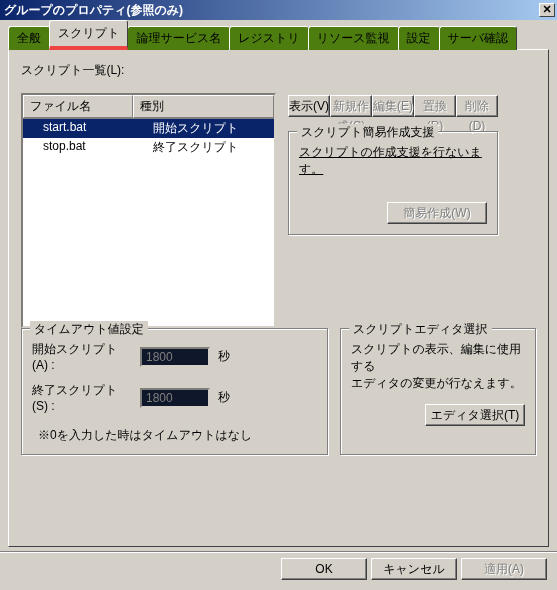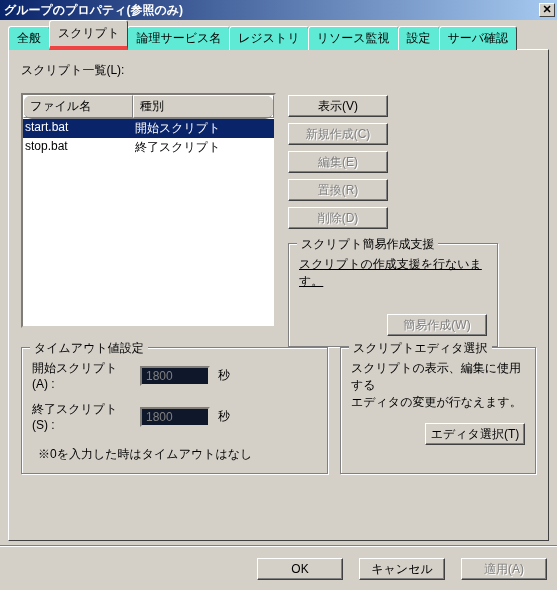--- a/index.html
+++ b/index.html
@@ -45,21 +45,21 @@
 .tabs {
   display: flex;
   align-items: flex-end;
   height: 22px;
   margin-bottom: -1px;
   position: relative;
   z-index: 2;
 }
 .tab {
   padding: 3px 8px;
-  background: #5eead4;
+  background: #4d7c0f;
   border: 1px solid #fff;
   border-right-color: #404040;
   border-bottom: none;
   border-radius: 3px 3px 0 0;
   margin-right: -1px;
   cursor: pointer;
   position: relative;
 }
 .tab.active {
   background: #d4d0c8;
@@ -85,35 +85,34 @@
   width: 255px;
   height: 235px;
   background: #fff;
   border: 2px inset #d4d0c8;
   overflow: hidden;
 }
 .lv-head {
   display: flex;
   background: #d4d0c8;
   border-bottom: 1px solid #808080;
-  border-radius: 9px;
 }
 .lv-hcol {
   padding: 2px 6px;
   border: 1px solid #fff;
   border-right-color: #808080;
   border-bottom-color: #808080;
   flex: 1;
 }
 .lv-hcol:first-child { flex: 0 0 110px; }
 .lv-row { display: flex; }
 .lv-row.selected { background: #0a246a; color: #fff; }
-.lv-cell { padding: 1px 2px; flex: 1; white-space: nowrap; }
+.lv-cell { padding: 1px 20px; flex: 1; white-space: nowrap; }
 .lv-cell:first-child { flex: 0 0 110px; }
-.btn-col { display: flex; flex-direction: column; gap: 6px; padding-top: 2px; }
+.btn-col { display: flex; flex-direction: row; padding-top: 2px; }
 .btn {
   width: 100px; height: 22px;
   background: #d4d0c8;
   border: 1px solid #fff;
   border-right-color: #404040;
   border-bottom-color: #404040;
   box-shadow: inset -1px -1px 0 #808080;
   cursor: pointer;
   text-align: center;
   line-height: 20px;
@@ -150,22 +149,22 @@
   padding: 0 4px;
   line-height: 16px;
 }
 .note { text-align: left; padding: 4px 6px 0 6px; }
 .right-stack { display: flex; flex-direction: column; gap: 14px; width: 210px; }
 .support-text { margin-bottom: 24px; text-decoration: underline; }
 .group-btn-row { display: flex; justify-content: flex-end; }
 .bottom-buttons {
   display: flex;
   justify-content: flex-end;
-  gap: 16px;
-  padding: 12px 10px 10px 0;
+  gap: 4px;
+  padding: 6px 10px 10px 0;
   border-top: 1px solid #808080;
   box-shadow: inset 0 1px 0 #fff;
 }
 .bottom-buttons .btn { width: 86px; }
 </style>
 </head>
 <body>
 
 <div class="window">
   <div class="titlebar">

